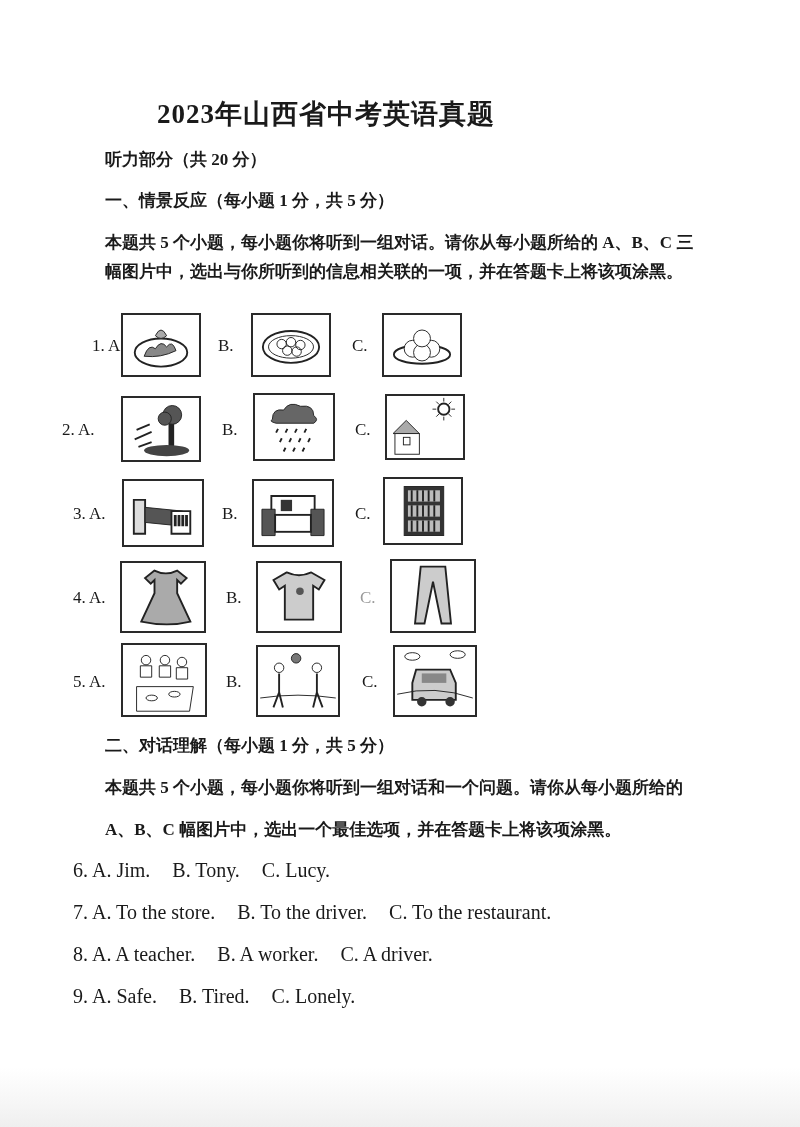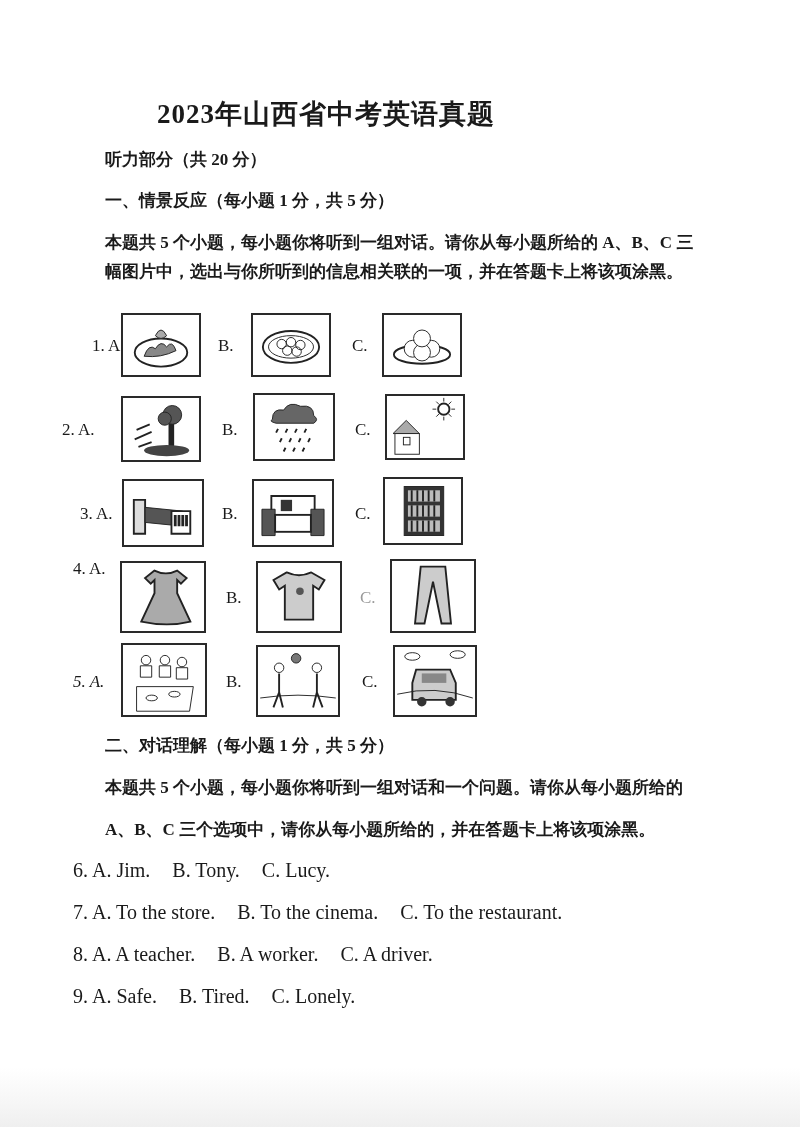--- a/index.html
+++ b/index.html
@@ -84,21 +84,21 @@
       <circle cx="60" cy="14" r="6" fill="none" stroke="#222" stroke-width="2"></circle>
       <g stroke="#222">
         <path d="M60 2 v4 M60 22 v4 M48 14 h4 M68 14 h4 M52 6 l3 3 M65 19 l3 3 M52 22 l3-3 M65 9 l3-3"></path>
       </g>
       <path d="M6 40 l14-14 l14 14 z" fill="#aaa" stroke="#222"></path>
       <rect x="8" y="40" width="26" height="22" fill="#fff" stroke="#222"></rect>
       <rect x="17" y="44" width="7" height="8" fill="none" stroke="#222"></rect>
     </svg>
 </div>
 
-<div class="q-label" style="left:80px; top:504px;">3. A.</div>
+<div class="q-label" style="left:73px; top:504px;">3. A.</div>
 <div class="pic" style="left:122px; top:479px; width:82px; height:68px;">
   <svg viewBox="0 0 82 68">
       <path d="M10 20 h12 v36 h-12z" fill="#ddd" stroke="#222" stroke-width="2"></path>
       <path d="M22 28 l40 4 v16 l-40-4z" fill="#555" stroke="#222"></path>
       <path d="M50 32 h20 v24 h-20z" fill="#fff" stroke="#222" stroke-width="2"></path>
       <g stroke="#222" stroke-width="3">
         <path d="M54 36 v12 M58 36 v12 M62 36 v12 M66 36 v12"></path>
       </g>
     </svg>
 </div>
@@ -119,41 +119,41 @@
         <rect x="24" y="12" width="34" height="12"></rect>
         <rect x="24" y="28" width="34" height="12"></rect>
         <rect x="24" y="44" width="34" height="12"></rect>
       </g>
       <g stroke="#222" stroke-width="2">
         <path d="M28 12 v12 M34 12 v12 M40 12 v12 M46 12 v12 M52 12 v12 M28 28 v12 M34 28 v12 M40 28 v12 M46 28 v12 M52 28 v12 M28 44 v12 M34 44 v12 M40 44 v12 M46 44 v12 M52 44 v12"></path>
       </g>
     </svg>
 </div>
 
-<div class="q-label" style="left:73px; top:559px;">4. A.</div>
+<div class="q-label" style="left:73px; top:588px;">4. A.</div>
 <div class="pic" style="left:120px; top:561px; width:86px; height:72px;">
   <svg viewBox="0 0 86 72">
       <path d="M34 8 l-10 8 l6 6 l4-4 v14 l-14 30 q28 6 52 0 l-14-30 v-14 l4 4 l6-6 l-10-8 q-12 6-24 0z" fill="#aaa" stroke="#222" stroke-width="2"></path>
     </svg>
 </div>
 <div class="q-label" style="left:226px; top:588px;">B.</div>
 <div class="pic" style="left:256px; top:561px; width:86px; height:72px;">
   <svg viewBox="0 0 86 72">
       <path d="M30 10 l-14 8 l6 10 l6-4 v36 h30 v-36 l6 4 l6-10 l-14-8 q-13 6-26 0z" fill="#ccc" stroke="#222" stroke-width="2"></path>
       <circle cx="44" cy="30" r="4" fill="#555"></circle>
     </svg>
 </div>
 <div class="q-label faded" style="left:360px; top:588px;">C.</div>
 <div class="pic" style="left:390px; top:559px; width:86px; height:74px;">
   <svg viewBox="0 0 86 74">
       <path d="M30 6 h26 l6 60 h-10 l-9-44 l-9 44 h-10z" fill="#ccc" stroke="#222" stroke-width="2"></path>
     </svg>
 </div>
 
-<div class="q-label" style="left:73px; top:672px;font-style:italic;">5. A.</div>
+<div class="q-label" style="left:73px; top:672px;">5. A.</div>
 <div class="pic" style="left:121px; top:643px; width:86px; height:74px;">
   <svg viewBox="0 0 86 74">
       <circle cx="24" cy="16" r="5" fill="none" stroke="#222"></circle>
       <circle cx="44" cy="16" r="5" fill="none" stroke="#222"></circle>
       <circle cx="62" cy="18" r="5" fill="none" stroke="#222"></circle>
       <path d="M18 22 h12 v12 h-12z M38 22 h12 v12 h-12z M56 24 h12 v12 h-12z" fill="none" stroke="#222"></path>
       <path d="M14 44 h60 l-4 26 h-56z" fill="none" stroke="#222"></path>
       <ellipse cx="30" cy="56" rx="6" ry="3" fill="none" stroke="#222"></ellipse>
       <ellipse cx="54" cy="52" rx="6" ry="3" fill="none" stroke="#222"></ellipse>
     </svg>
@@ -177,27 +177,27 @@
       <path d="M22 24 h36 l6 14 v18 h-46 v-18z" fill="#ccc" stroke="#222" stroke-width="2"></path>
       <rect x="28" y="28" width="26" height="10" fill="#888"></rect>
       <circle cx="28" cy="58" r="5" fill="#333"></circle>
       <circle cx="58" cy="58" r="5" fill="#333"></circle>
       <path d="M2 50 q40-10 80 4" stroke="#222" fill="none"></path>
     </svg>
 </div>
 
 <div class="line bold" style="top:734px;">二、对话理解（每小题 1 分，共 5 分）</div>
 <div class="line bold" style="top:776px;">本题共 5 个小题，每小题你将听到一组对话和一个问题。请你从每小题所给的</div>
-<div class="line bold" style="top:818px;">A、B、C 三个选项中，请你从每小题所给的，并在答题卡上将该项涂黑。</div>
+<div class="line bold" style="top:818px;">A、B、C 幅图片中，选出一个最佳选项，并在答题卡上将该项涂黑。</div>
 
 <div class="choice-row" style="top:859px;">
   <span style="margin-right:4px;">6.</span><span>A. Jim.</span><span>B. Tony.</span><span>C. Lucy.</span>
 </div>
 <div class="choice-row" style="top:901px;">
-  <span style="margin-right:4px;">7.</span><span>A. To the store.</span><span>B. To the cinema.</span><span>C. To the restaurant.</span>
+  <span style="margin-right:4px;">7.</span><span>A. To the store.</span><span>B. To the driver.</span><span>C. To the restaurant.</span>
 </div>
 <div class="choice-row" style="top:943px;">
   <span style="margin-right:4px;">8.</span><span>A. A teacher.</span><span>B. A worker.</span><span>C. A driver.</span>
 </div>
 <div class="choice-row" style="top:985px;">
   <span style="margin-right:4px;">9.</span><span>A. Safe.</span><span>B. Tired.</span><span>C. Lonely.</span>
 </div>
 
 <div class="bottom-fade"></div>
 

